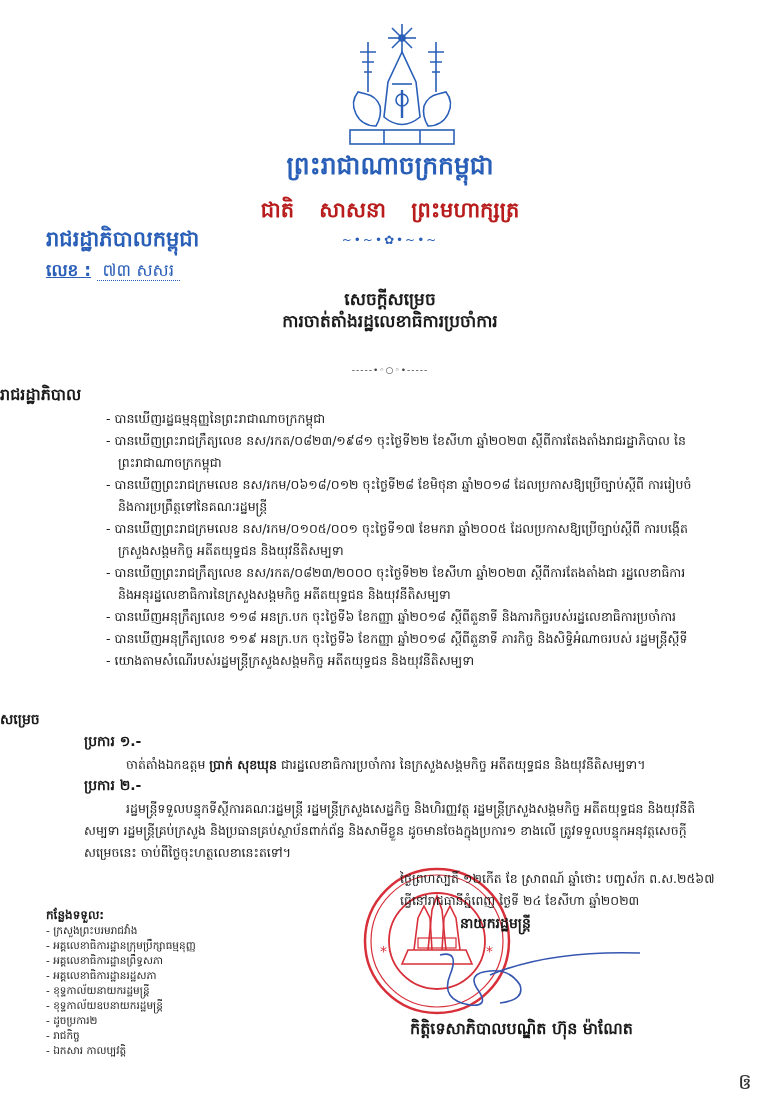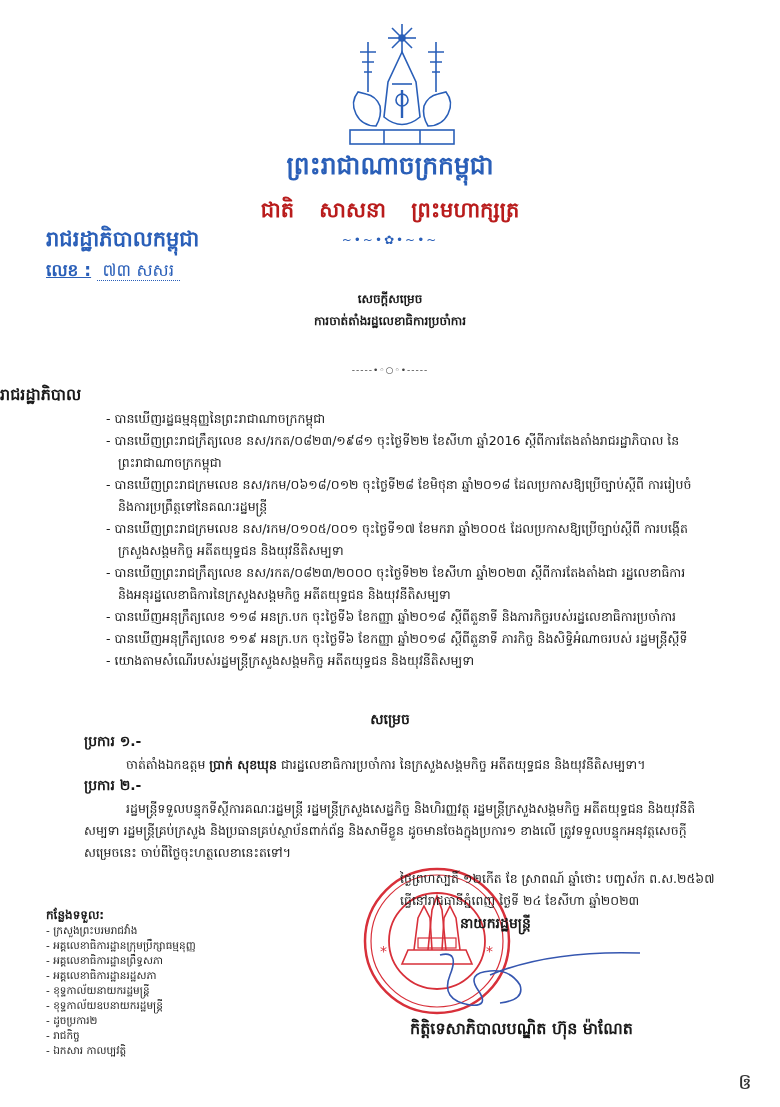--- a/index.html
+++ b/index.html
@@ -10,26 +10,26 @@
     .abs { position: absolute; }
     .emblem { left: 340px; top: 22px; width: 124px; height: 132px; }
     .kingdom { left: 0; width: 780px; text-align: center; top: 150px; font-size: 25px; font-weight: bold; color: #2a5fb8; }
     .motto { left: 0; width: 780px; text-align: center; top: 196px; font-size: 21px; font-weight: bold; color: #b91c1c; word-spacing: 18px; }
     .orn { left: 0; width: 780px; text-align: center; top: 233px; font-size: 12px; color: #2a5fb8; letter-spacing: 2px; }
     .govt { left: 46px; top: 225px; font-size: 21px; font-weight: bold; color: #2a5fb8; }
     .docno { left: 46px; top: 259px; font-size: 17px; color: #2a5fb8; }
     .docno .lbl { font-weight: bold; text-decoration: underline; }
     .docno .val { border-bottom: 1px dotted #2a5fb8; padding: 0 6px; }
     .title-block { left: 0; width: 780px; text-align: center; top: 288px; }
-    .title-block div { font-size: 12px; font-weight: bold; line-height: 22px; }
+    .title-block div { font-size: 17px; font-weight: bold; line-height: 22px; }
     .title-sep { left: 0; width: 780px; text-align: center; top: 365px; font-size: 9px; color: #444; letter-spacing: 1px; }
     .council { left: 0; width: 780px; text-align: left; top: 384px; font-size: 16px; font-weight: bold; }
     .recitals { left: 106px; top: 408px; width: 600px; font-size: 12.5px; line-height: 22px; }
     .recital { padding-left: 12px; text-indent: -12px; }
-    .decides { left: 0; width: 780px; text-align: center; top: 710px; font-size: 14px; font-weight: bold; }
+    .decides { left: 0; width: 780px; top: 710px; font-size: 14px; font-weight: bold; }
     .article-head { left: 84px; font-size: 14px; font-weight: bold; }
     .article-body { left: 84px; width: 624px; font-size: 12.5px; line-height: 22px; text-indent: 42px; }
     .article-body b { font-weight: bold; }
     .dateline { left: 400px; font-size: 12.5px; line-height: 22px; }
     .pm-title { left: 460px; top: 914px; font-size: 14px; font-weight: bold; }
     .signer { left: 410px; top: 1018px; font-size: 16px; font-weight: bold; }
     .recipients { left: 46px; top: 908px; font-size: 10.5px; line-height: 15px; }
     .recipients .head { font-weight: bold; font-size: 12px; }
     .seal { left: 362px; top: 866px; width: 150px; height: 150px; }
     .signature { left: 430px; top: 945px; width: 220px; height: 75px; }
@@ -81,21 +81,21 @@
 <div class="abs title-block">
   <div>សេចក្តីសម្រេច</div>
   <div>ការចាត់តាំងរដ្ឋលេខាធិការប្រចាំការ</div>
 </div>
 <div class="abs title-sep">-----•◦○◦•-----</div>
 
 <div class="abs council">រាជរដ្ឋាភិបាល</div>
 
 <div class="abs recitals">
   <div class="recital">- បានឃើញរដ្ឋធម្មនុញ្ញនៃព្រះរាជាណាចក្រកម្ពុជា</div>
-  <div class="recital">- បានឃើញព្រះរាជក្រឹត្យលេខ នស/រកត/០៨២៣/១៩៨១ ចុះថ្ងៃទី២២ ខែសីហា ឆ្នាំ2016 ស្តីពីការតែងតាំងរាជរដ្ឋាភិបាល នៃព្រះរាជាណាចក្រកម្ពុជា</div>
+  <div class="recital">- បានឃើញព្រះរាជក្រឹត្យលេខ នស/រកត/០៨២៣/១៩៨១ ចុះថ្ងៃទី២២ ខែសីហា ឆ្នាំ២០២៣ ស្តីពីការតែងតាំងរាជរដ្ឋាភិបាល នៃព្រះរាជាណាចក្រកម្ពុជា</div>
   <div class="recital">- បានឃើញព្រះរាជក្រមលេខ នស/រកម/០៦១៨/០១២ ចុះថ្ងៃទី២៨ ខែមិថុនា ឆ្នាំ២០១៨ ដែលប្រកាសឱ្យប្រើច្បាប់ស្តីពី ការរៀបចំ និងការប្រព្រឹត្តទៅនៃគណៈរដ្ឋមន្ត្រី</div>
   <div class="recital">- បានឃើញព្រះរាជក្រមលេខ នស/រកម/០១០៥/០០១ ចុះថ្ងៃទី១៧ ខែមករា ឆ្នាំ២០០៥ ដែលប្រកាសឱ្យប្រើច្បាប់ស្តីពី ការបង្កើតក្រសួងសង្គមកិច្ច អតីតយុទ្ធជន និងយុវនីតិសម្បទា</div>
   <div class="recital">- បានឃើញព្រះរាជក្រឹត្យលេខ នស/រកត/០៨២៣/២០០០ ចុះថ្ងៃទី២២ ខែសីហា ឆ្នាំ២០២៣ ស្តីពីការតែងតាំងជា រដ្ឋលេខាធិការ និងអនុរដ្ឋលេខាធិការនៃក្រសួងសង្គមកិច្ច អតីតយុទ្ធជន និងយុវនីតិសម្បទា</div>
   <div class="recital">- បានឃើញអនុក្រឹត្យលេខ ១១៨ អនក្រ.បក ចុះថ្ងៃទី៦ ខែកញ្ញា ឆ្នាំ២០១៨ ស្តីពីតួនាទី និងភារកិច្ចរបស់រដ្ឋលេខាធិការប្រចាំការ</div>
   <div class="recital">- បានឃើញអនុក្រឹត្យលេខ ១១៩ អនក្រ.បក ចុះថ្ងៃទី៦ ខែកញ្ញា ឆ្នាំ២០១៨ ស្តីពីតួនាទី ភារកិច្ច និងសិទ្ធិអំណាចរបស់ រដ្ឋមន្ត្រីស្តីទី</div>
   <div class="recital">- យោងតាមសំណើរបស់រដ្ឋមន្ត្រីក្រសួងសង្គមកិច្ច អតីតយុទ្ធជន និងយុវនីតិសម្បទា</div>
 </div>
 
 <div class="abs decides">សម្រេច</div>
 

